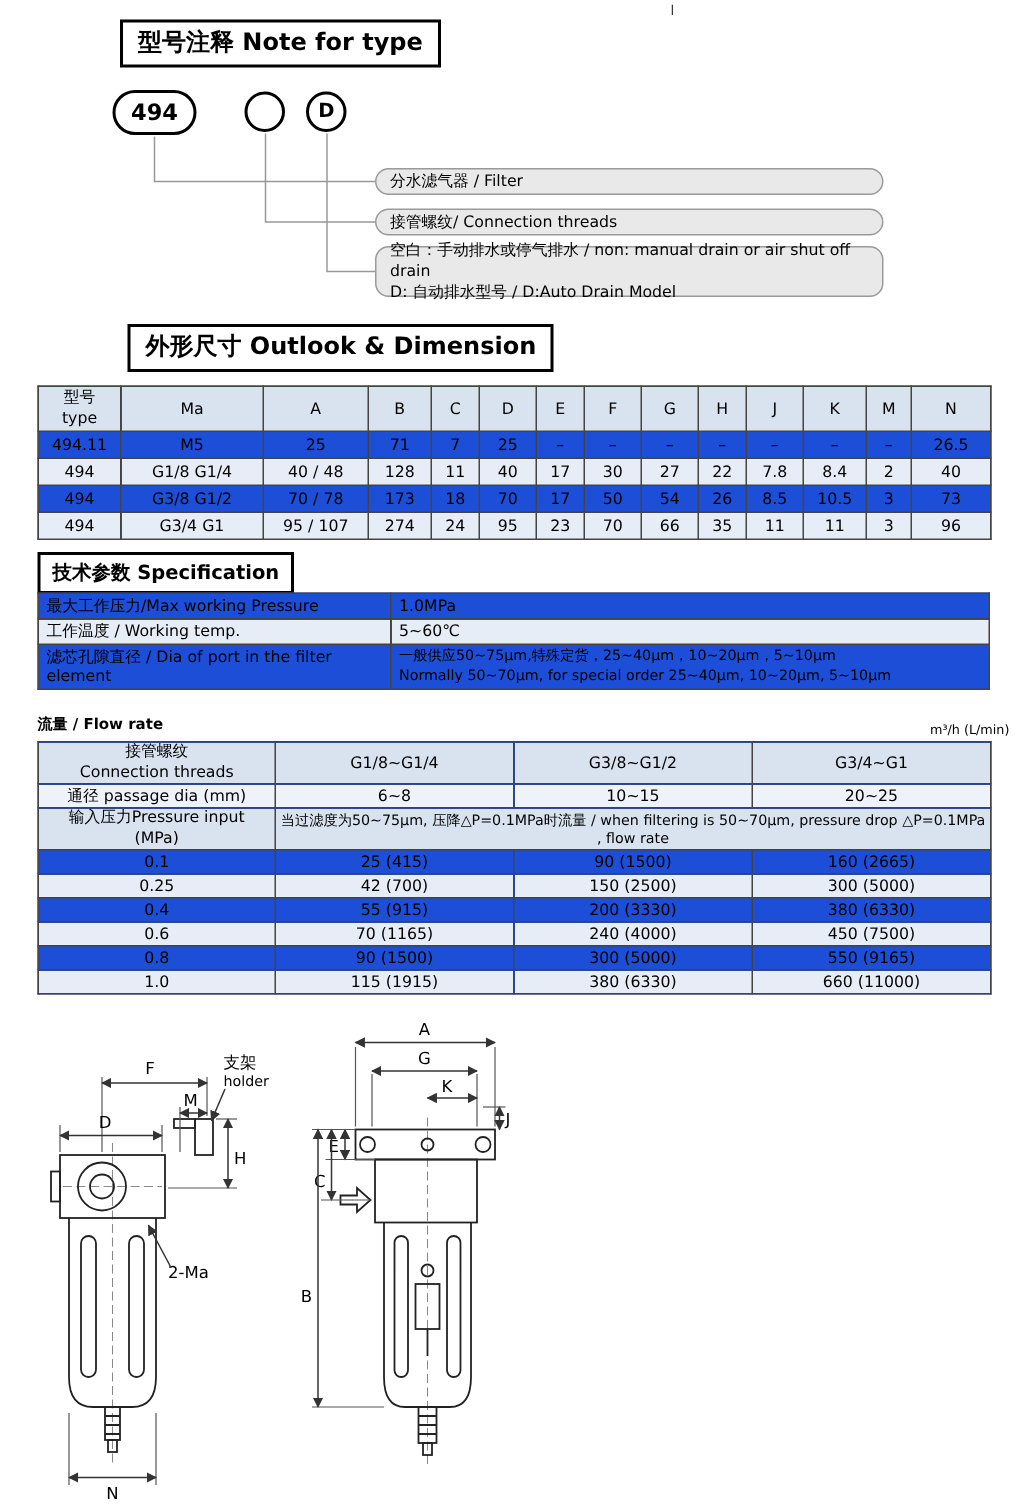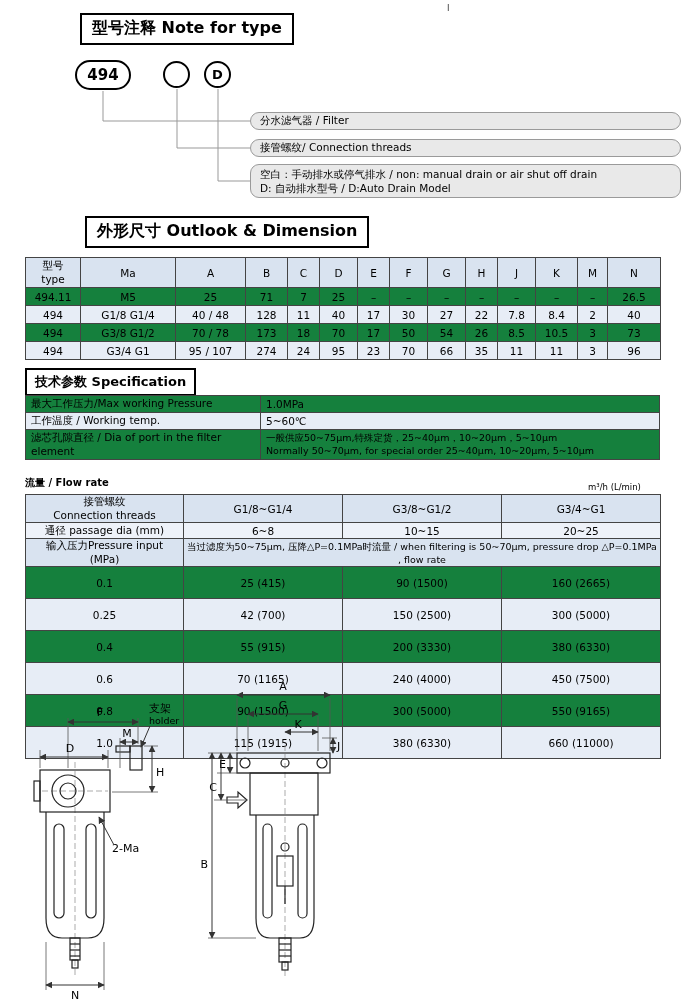--- a/index.html
+++ b/index.html
@@ -20,50 +20,50 @@
           font-weight:bold; font-size:15px; background:#fff; }
   .circ { position:absolute; top:61px; width:27px; height:27px; border:2px solid #000;
           border-radius:50%; display:flex; align-items:center; justify-content:center;
           font-weight:bold; font-size:13px; background:#fff; }
   .c1 { left:163px; }
   .c2 { left:204px; }
 
   .connectors { position:absolute; left:0; top:0; pointer-events:none; }
   .connectors polyline { fill:none; stroke:#999; stroke-width:1; }
 
-  .bar { position:absolute; left:250px; width:431px; background:#e9e9e9; border:1px solid #9a9a9a;
+  .bar { position:absolute; left:250px; width:339px; background:#e9e9e9; border:1px solid #9a9a9a;
          border-radius:9px; font-size:10.5px; display:flex; align-items:center; padding:0 9px; }
   .bar1 { top:112px; height:18px; }
   .bar2 { top:139px; height:18px; }
   .bar3 { top:164px; height:34px; flex-direction:column; align-items:flex-start;
           justify-content:center; line-height:1.35; }
 
-  .tbl { position:absolute; border-collapse:collapse; table-layout:fixed; background:#15803d; }
+  .tbl { position:absolute; border-collapse:collapse; table-layout:fixed; background:#1d4ed8; }
   .tbl th, .tbl td { border:1px solid #444; text-align:center; font-weight:normal;
                      padding:0 2px; overflow:hidden; }
   .pre { white-space:pre-line; line-height:1.25; }
 
   .dim { left:25px; top:257px; width:635px; font-size:10.5px; }
   .dim thead th { background:#d9e3f0; height:30px; }
   .dim tbody td { height:18px; }
   .dim tbody tr:nth-child(even) td { background:#e7edf6; }
 
   .spec { left:25px; top:395px; width:635px; font-size:10.5px; }
   .spec td { height:16px; text-align:left; padding:1px 5px; }
   .spec tr:nth-child(even) td { background:#e7edf6; }
   .spec td.multi { font-size:9.5px; line-height:1.4; white-space:pre-line;margin-top:36px; }
 
   .flow-title { position:absolute; left:25px; top:476px; font-size:10px; font-weight:bold; }
-  .flow-unit { position:absolute; left:588px; top:482px; font-size:8.5px; }
+  .flow-unit { position:absolute; left:620px; top:482px; font-size:8.5px; }
 
   .flow { left:25px; top:494px; width:635px; font-size:10.5px; }
   .flow thead th { background:#d9e3f0; height:28px; }
   .flow thead tr.hr2 th { background:#eef2f9; height:16px; }
   .flow thead th.cond { font-size:9.5px; }
-  .flow tbody td { height:32px; }
+  .flow tbody td { height:16px; }
   .flow tbody tr:nth-child(even) td { background:#e7edf6; }
 
   .drawings { position:absolute; left:0; top:660px; }
   .drawings .part { stroke:#222; stroke-width:1.2; fill:none; }
   .drawings .dim  { stroke:#333; stroke-width:1; fill:none; }
   .drawings .ext  { stroke:#555; stroke-width:0.8; fill:none; }
   .drawings .cl   { stroke:#888; stroke-width:0.7; stroke-dasharray:6 3; fill:none; }
   .drawings text  { font-size:11px; fill:#000; }
   .drawings text.small { font-size:9.5px; }
 </style>

